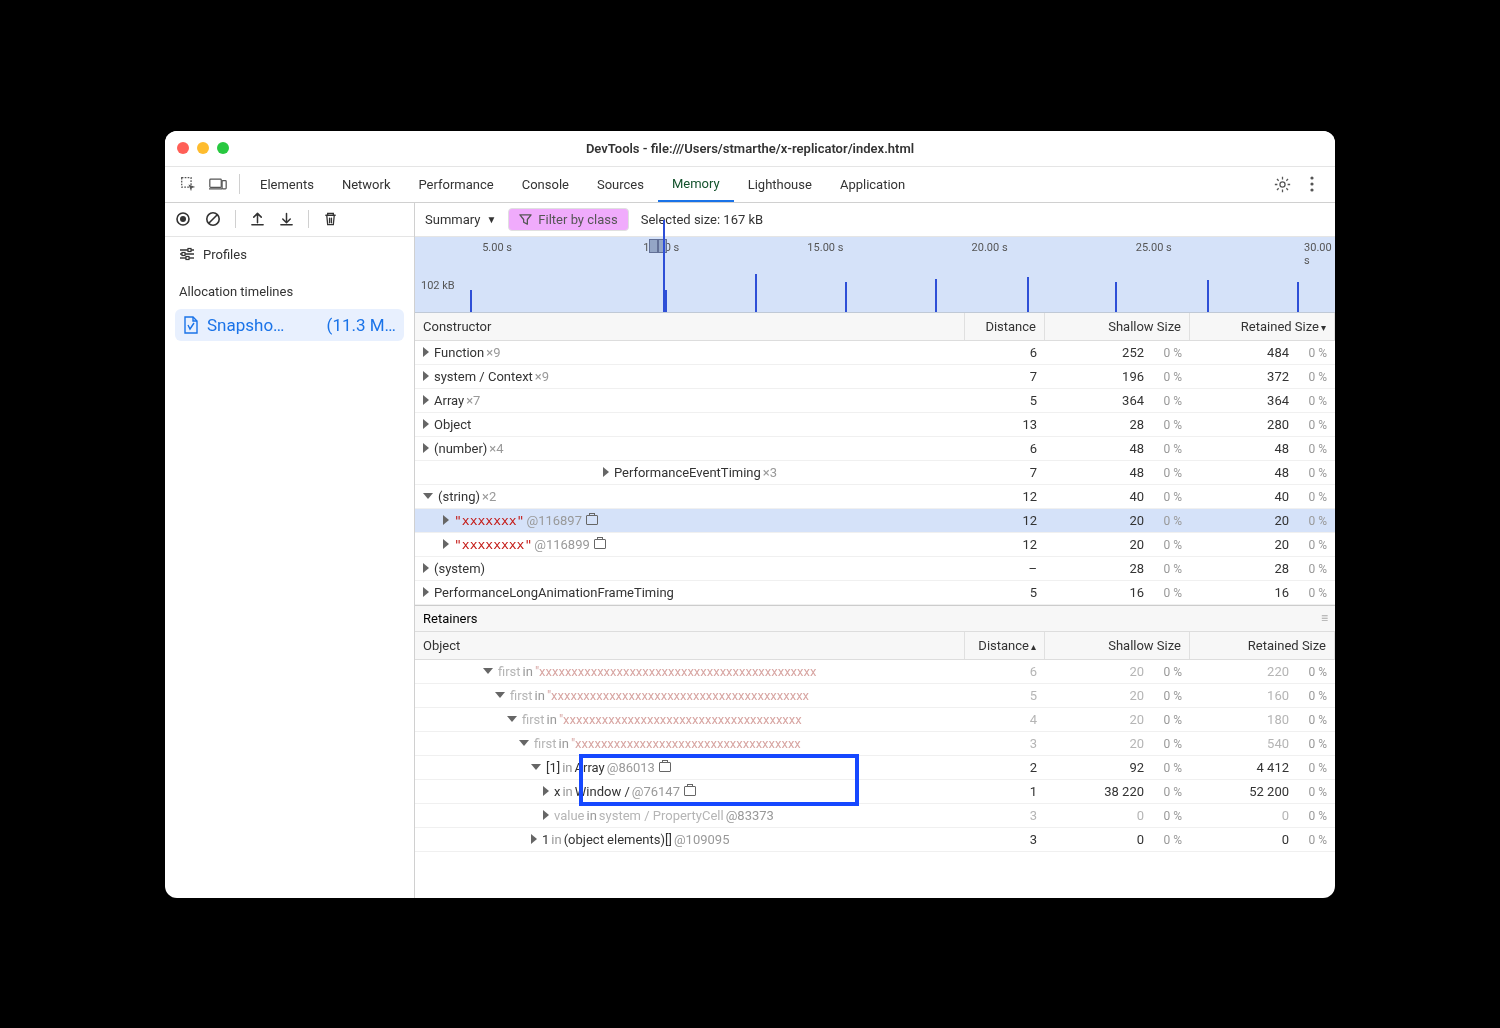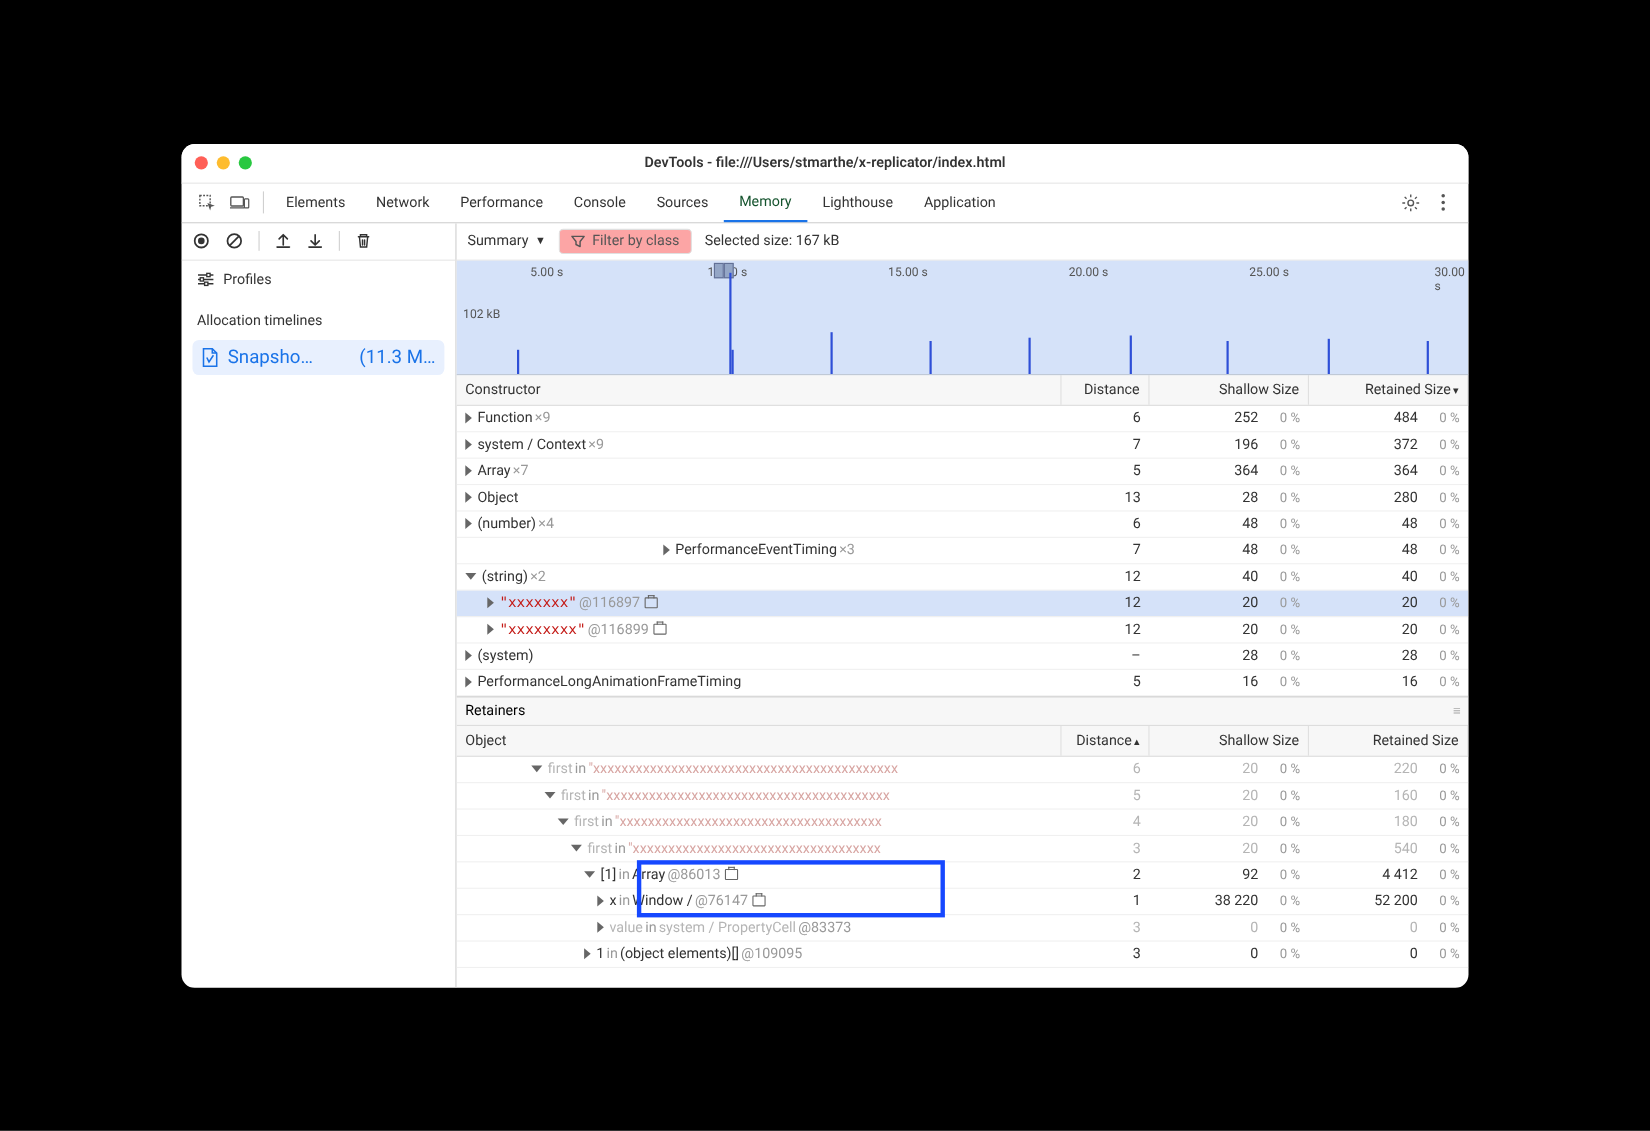--- a/index.html
+++ b/index.html
@@ -21,22 +21,22 @@
 .sidebar{width:250px;border-right:1px solid #d0d0d0;display:flex;flex-direction:column;}
 .sb-toolbar{height:34px;display:flex;align-items:center;padding:0 10px;gap:14px;border-bottom:1px solid #e5e5e5;color:#333;}
 .sb-toolbar .sep{width:1px;height:18px;background:#d0d0d0;}
 .sb-section{padding:10px 14px;font-size:13px;color:#333;display:flex;align-items:center;gap:8px;}
 .sb-heading{font-size:13px;color:#333;padding:12px 14px 6px;}
 .sb-item{margin:4px 10px;padding:6px 8px;border-radius:6px;background:#e8f0fe;color:#1a73e8;font-size:17px;display:flex;align-items:center;gap:8px;}
 .sb-item .size{color:#1a73e8;}
 .main{flex:1;display:flex;flex-direction:column;overflow:hidden;}
 .m-toolbar{height:34px;display:flex;align-items:center;padding:0 10px;gap:12px;border-bottom:1px solid #e5e5e5;font-size:13px;color:#333;}
 .dropdown{display:flex;align-items:center;gap:6px;cursor:pointer;}
-.filterbox{display:flex;align-items:center;gap:6px;background:#fca5a5;border-radius:4px;padding:3px 10px;color:#555;font-size:13px;border:1px solid #e0e0e0;}
-.timeline{height:104px;background:#d5e2f9;border-bottom:1px solid #c0c9d6;position:relative;font-size:11px;color:#555;}
+.filterbox{display:flex;align-items:center;gap:6px;background:#f0abfc;border-radius:4px;padding:3px 10px;color:#555;font-size:13px;border:1px solid #e0e0e0;}
+.timeline{height:76px;background:#d5e2f9;border-bottom:1px solid #c0c9d6;position:relative;font-size:11px;color:#555;}
 .timeline .ticks{position:absolute;top:4px;left:0;right:8px;display:flex;font-size:11px;color:#555;}
 .timeline .tick{position:absolute;transform:translateX(-50%);}
 .timeline .label{position:absolute;left:6px;top:42px;font-size:11px;color:#555;}
 .timeline .bar{position:absolute;bottom:0;width:2px;background:#2e4fd7;}
 .timeline .handles{position:absolute;top:0;bottom:0;display:flex;align-items:flex-start;}
 .timeline .handle{width:9px;height:14px;background:#94a6c6;border:1px solid #627096;}
 .table-hdr{display:flex;font-size:13px;color:#333;border-bottom:1px solid #ddd;background:#f7f7f7;}
 .table-hdr .col{padding:6px 8px;border-right:1px solid #e0e0e0;}
 .c1{flex:1;}
 .c2{width:80px;text-align:right;}

